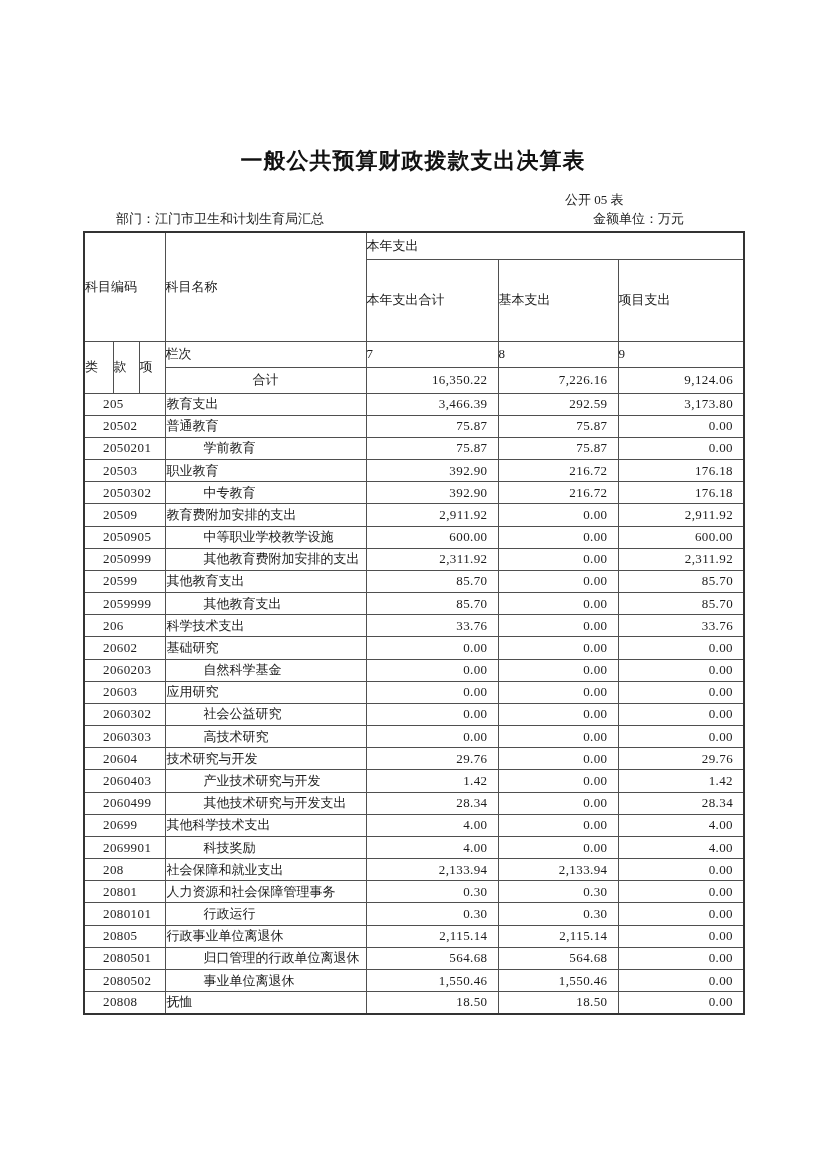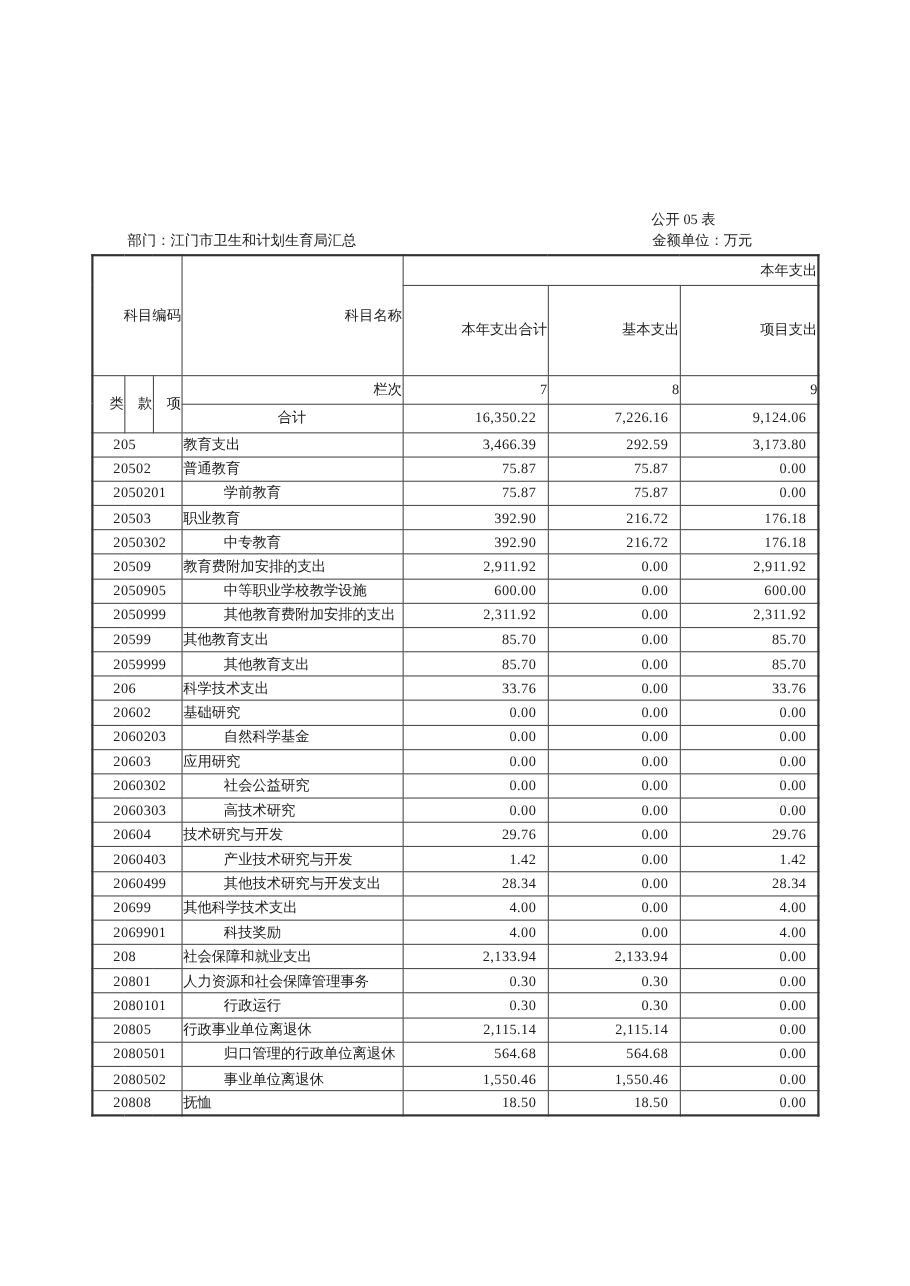--- a/index.html
+++ b/index.html
@@ -22,21 +22,21 @@
     width: 660px;
     text-align: center;
     font-size: 22px;
     font-weight: bold;
     letter-spacing: 1px;
     color: #111;
   }
   .table-code {
     position: absolute;
     top: 191px;
-    left: 592px;
+    left: 565px;
     font-size: 13px;
     color: #222;
   }
   .meta-row { position: absolute; top: 210px; left: 0; width: 805px; height: 18px; font-size: 13px; color: #222; margin-left: 28px; }
   .dept { position: absolute; left: 88px; top: 0; }
   .unit { position: absolute; left: 565px; top: 0; }
 
   table.budget {
     position: absolute;
     top: 231px;
@@ -47,37 +47,38 @@
     font-size: 13px;
     color: #1c1c1c;
   }
   table.budget td {
     border: 1px solid #4f4f4f;
     overflow: hidden;
     white-space: nowrap;
     vertical-align: middle;
   }
   table.budget { border: 2px solid #333; }
-  table.budget td.hdr { text-align: right; }
+  table.budget td.hdr { text-align: left; }
   .row-top td     { height: 27px; }
   .row-colhdr td  { height: 82px; }
   .row-lanci td   { height: 26px; }
   .row-heji td    { height: 26px; }
   tbody.data td   { height: 22.18px; }
   td.code { text-align: left; padding-left: 18px; letter-spacing: 0.4px; }
   td.name { text-align: left; padding-left: 1px; }
   td.name.indent { padding-left: 38px; }
   td.num  { text-align: right; padding-right: 10px; letter-spacing: 0.4px; }
   td.center { text-align: center; }
 </style>
 </head>
 <body>
 
 <div class="page">
 
+  <div class="doc-title">一般公共预算财政拨款支出决算表</div>
 
   <div class="table-code">公开 05 表</div>
 
   <div class="meta-row">
     <span class="dept">部门：江门市卫生和计划生育局汇总</span>
     <span class="unit">金额单位：万元</span>
   </div>
 
   <table class="budget">
     <colgroup>

